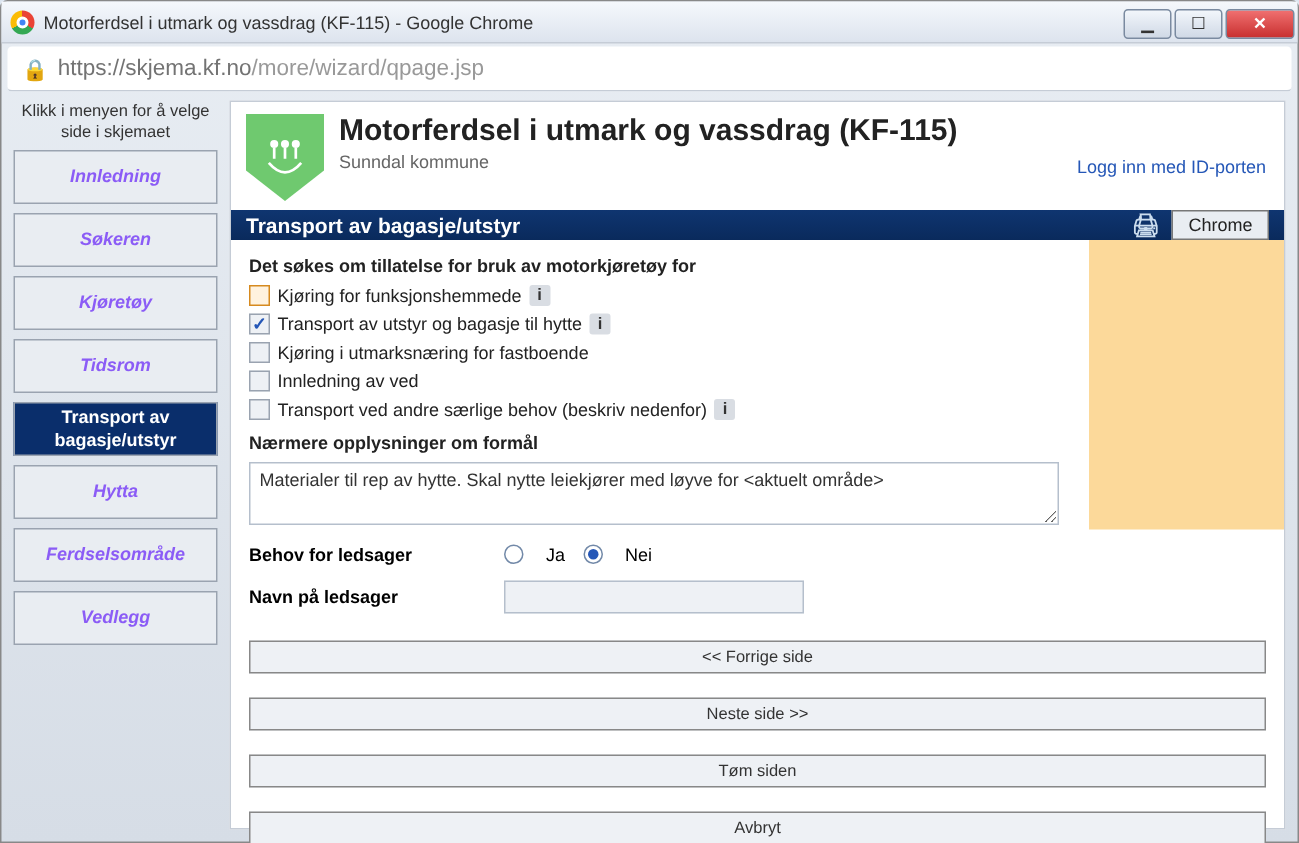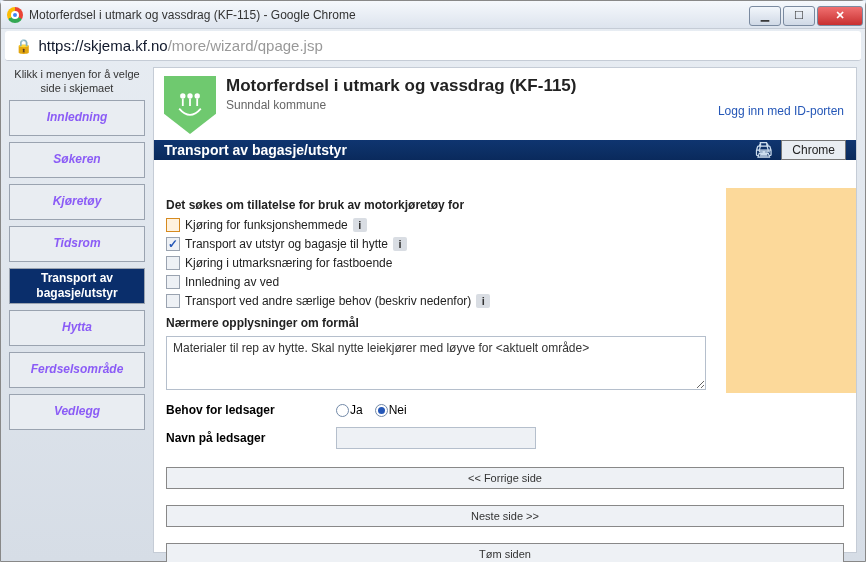--- a/index.html
+++ b/index.html
@@ -56,21 +56,21 @@
     height: 30px;
     display:flex; align-items:center;
     padding: 0 10px;
     background: #fff;
     border-bottom: 1px solid #c5ccd6;
     margin: 2px 4px;
     border-radius: 3px;
   }
   .lock { color:#4caf50; margin-right:6px; font-size:14px; }
   .url { font-size: 15px; color:#999; }
-  .url .host { color:#0f172a; }
+  .url .host { color:#737373; }
 
   .content-wrap { position:absolute; top:62px; left:0; right:0; bottom:0; padding: 4px 8px 8px 8px; }
   .layout { display:flex; gap:8px; height:100%; }
   
   .sidebar { width:136px; flex-shrink:0; }
   .sidebar-hint { font-size:11px; color:#333; text-align:center; margin-bottom:4px; line-height:1.3;}
   .nav-btn {
     display:block; width:100%; height:36px;
     border:1px solid #9aa3b0;
     background:#e9edf2;
@@ -87,66 +87,66 @@
   .header-row {
     display:flex; padding:8px 10px 6px 10px; gap:10px;
   }
   .crest {
     width:52px; height:58px;
     background:#6fc96f;
     clip-path: polygon(0 0, 100% 0, 100% 65%, 50% 100%, 0 65%);
     display:flex; align-items:center; justify-content:center;
   }
   .crest svg { width:36px; height:36px; }
-  .header-text h1 { font-size:17px; font-weight:bold; color:#222; }
+  .header-text h1 { font-size:20px; font-weight:bold; color:#222; }
   .header-text h2 { font-size:12px; color:#666; font-weight:normal; margin-top:2px; }
   .login-link {
     position:absolute; right:12px; top:36px;
     color:#2557b7; font-size:12px; cursor:pointer;
   }
   .section-bar {
     background: linear-gradient(#0f3570,#0a2a5c);
     color:#fff; font-weight:bold; font-size:14px;
     height:30px; display:flex; align-items:center; justify-content:space-between;
     padding:0 10px;
   }
   .section-bar .right { display:flex; align-items:center; gap:8px;}
   .print-icon { color:#cde; font-size:15px; cursor:pointer;}
   .help-btn {
     background:#e9edf2; border:1px solid #777; color:#222;
     padding:2px 10px; font-size:12px; cursor:pointer;
   }
   .form-body {
-    position:relative; flex:1; padding:10px 12px 8px 12px;margin-top:28px;
+    position:relative; flex:1; padding:10px 12px 8px 12px;
   }
   .side-highlight {
     position:absolute; top:0; right:0; width:130px; bottom:64px;
     background:#fcd99a;
   }
   .field-group { position:relative; z-index:1; }
   .group-label { font-weight:bold; font-size:12px; margin-bottom:6px; color:#222;}
   .chk-row { display:flex; gap:5px; margin:2px 0 5px 0; font-size:12px; color:#222;}
   .chk {
     width:14px; height:14px; border:1px solid #9aa3b0; background:#eef1f5; display:inline-flex; align-items:center; justify-content:center;
   }
   .chk.orange { border-color:#d68a1f; background:#fff2de; }
   .chk.checked::after { content:"✓"; color:#2557b7; font-size:12px; font-weight:bold; line-height:1; }
   .info-icon {
     width:14px; height:14px; background:#d9dde3; color:#333; font-weight:bold;
     display:inline-flex; align-items:center; justify-content:center; font-size:11px; border-radius:2px;
     cursor:pointer;
   }
   .textarea {
-    width:540px; height:54px; border:1px solid #b5bfcc; background:#fff;
+    width:540px; height:42px; border:1px solid #b5bfcc; background:#fff;
     padding:4px 6px; font-family:inherit; font-size:12px; color:#333; resize:both;
   }
   .row { display:flex; align-items:center; margin-top:10px; }
   .row .lbl { width:170px; font-weight:bold; font-size:12px; }
   .radio-set { display:flex; align-items:center; gap:12px; }
-  .radio { display:flex; align-items:flex-end; gap:1px;}
+  .radio { display:flex; align-items:flex-start; gap:15px;}
   .radio-dot {
     width:13px; height:13px; border:1px solid #7289a8; border-radius:50%;
     display:inline-flex; align-items:center; justify-content:center;
     background:#fff;
   }
   .radio-dot.sel::after { content:""; width:7px; height:7px; background:#2557b7; border-radius:50%;}
   .text-input {
     width:200px; height:22px; border:1px solid #b5bfcc; background:#eef1f5;
     padding:0 5px; font-family:inherit; font-size:12px;
   }

